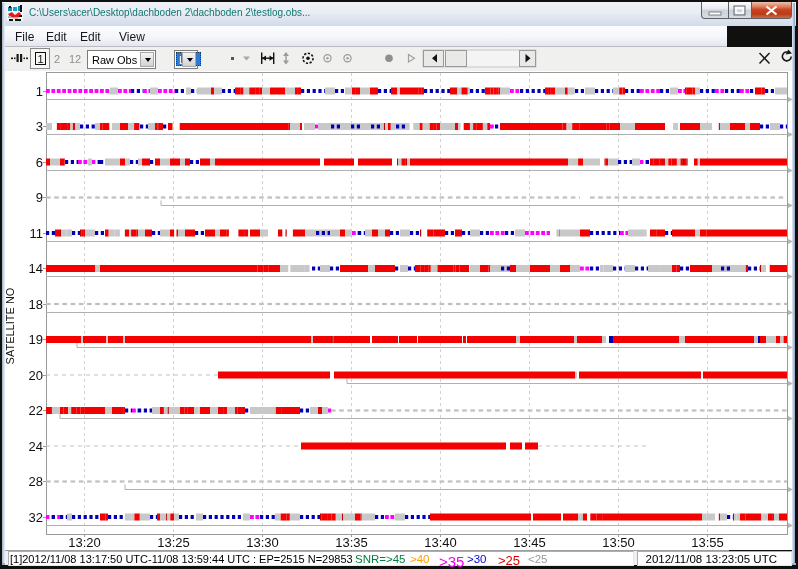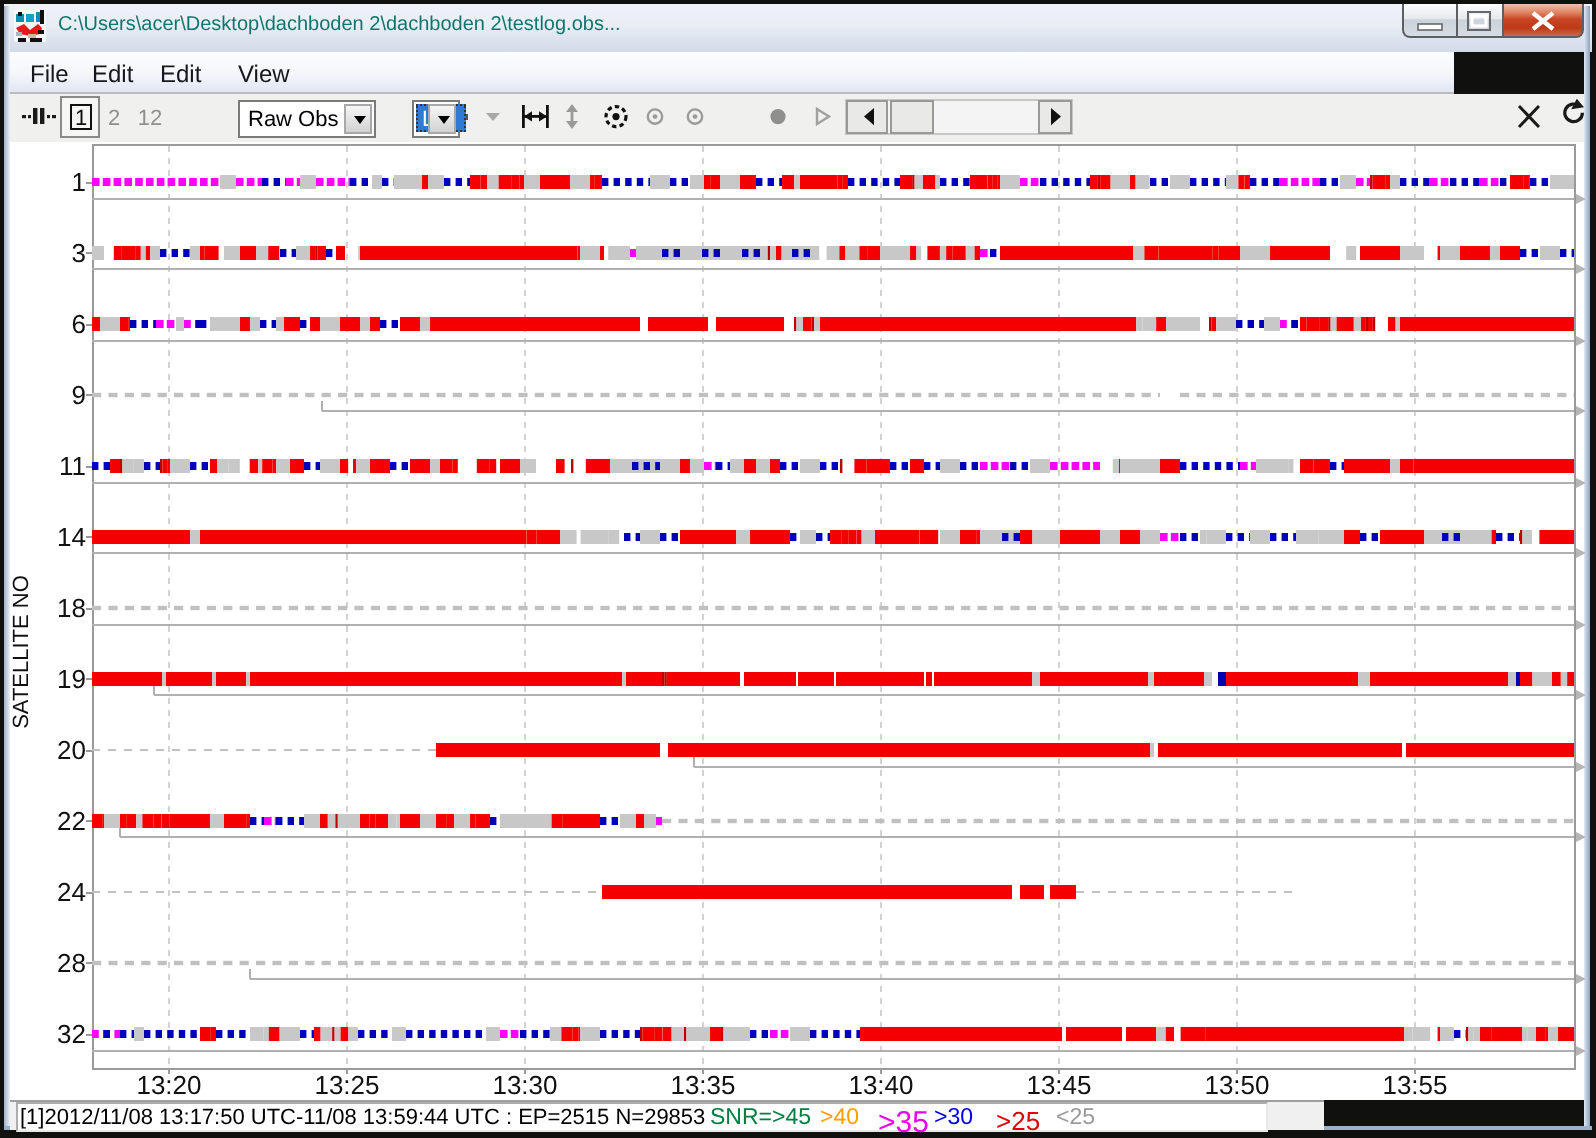--- a/index.html
+++ b/index.html
@@ -24,27 +24,27 @@
 #btn-close { left:751px; width:41px; border-radius:0 0 4px 0;
   background:linear-gradient(180deg,#efc0ae 0%,#dd7c5a 30%,#c84424 48%,#bb3a16 75%,#cd6a4e 100%); }
 
 #menubar { left:5px; top:26px; width:722px; height:21px;
   background:linear-gradient(180deg,#fcfdfe 0%,#f4f6fa 55%,#e2e6f2 100%); border-bottom:1px solid #bbbcbe;
   font-size:12px; color:#16161e; }
 #menubar span { position:absolute; top:4px; }
 
 #toolbar { left:5px; top:47px; width:787px; height:24px; background:#f0f0ee; }
 
-#statusbar { left:5px; top:550px; width:657px; height:15px; background:#f0f0f0; font-size:11px; border-top:1px solid #9f9f9f; }
+#statusbar { left:5px; top:550px; width:724px; height:15px; background:#f0f0f0; font-size:11px; border-top:1px solid #9f9f9f; }
 .spanel { position:absolute; top:0px; height:15px; background:#ffffff; border:1px solid #adadad; border-right-color:#e8e8e8; border-bottom-color:#e8e8e8; }
 #sp1 { left:3px; width:626px; }
 #sp2 { left:632px; width:155px; }
 #sp1 div, #sp2 div { position:absolute; top:1px; white-space:nowrap; }
 
-.combo { position:absolute; top:3px; height:19px; background:#fff; border:1px solid #7b7b7b;margin-left:32px; }
+.combo { position:absolute; top:3px; height:19px; background:#fff; border:1px solid #7b7b7b; }
 .combo .txt { position:absolute; left:4px; top:3px; font-size:11px; color:#000; }
 .combo .db { position:absolute; right:1px; top:1px; width:14px; height:15px; background:linear-gradient(180deg,#f5f5f5,#d2d2d2); border:1px solid #a8a8a8; }
 .combo .da { position:absolute; right:4px; top:7px; width:0; height:0; border-left:3.5px solid transparent; border-right:3.5px solid transparent; border-top:4.5px solid #000; }
 </style>
 </head>
 <body>
 <div class="abs" id="frame"></div>
 <div class="abs" id="titlebar"></div>
 <div class="abs" id="leftedge"></div>
 <div class="abs" id="rightedge"></div>
@@ -1314,13 +1314,16 @@
 <div class="abs" id="statusbar">
   <div class="spanel" id="sp1">
     <div style="left:1px">[1]2012/11/08 13:17:50 UTC-11/08 13:59:44 UTC : EP=2515 N=29853</div>
     <div style="left:346px;color:#008040;font-size:11.5px">SNR=&gt;45</div>
     <div style="left:401px;color:#ff9e00;font-size:11.5px">&gt;40</div>
     <div style="left:430px;color:#f000f0;font-size:15px">&gt;35</div>
     <div style="left:458px;color:#0000e8;font-size:11.5px">&gt;30</div>
     <div style="left:489px;color:#e00000;font-size:13px">&gt;25</div>
     <div style="left:519px;color:#9a9a9a;font-size:11.5px">&lt;25</div>
   </div>
+  <div class="spanel" id="sp2">
+      <div style="right:14px;font-size:11.5px">2012/11/08 13:23:05 UTC</div>
+    </div>
 </div>
 
 </body></html>

